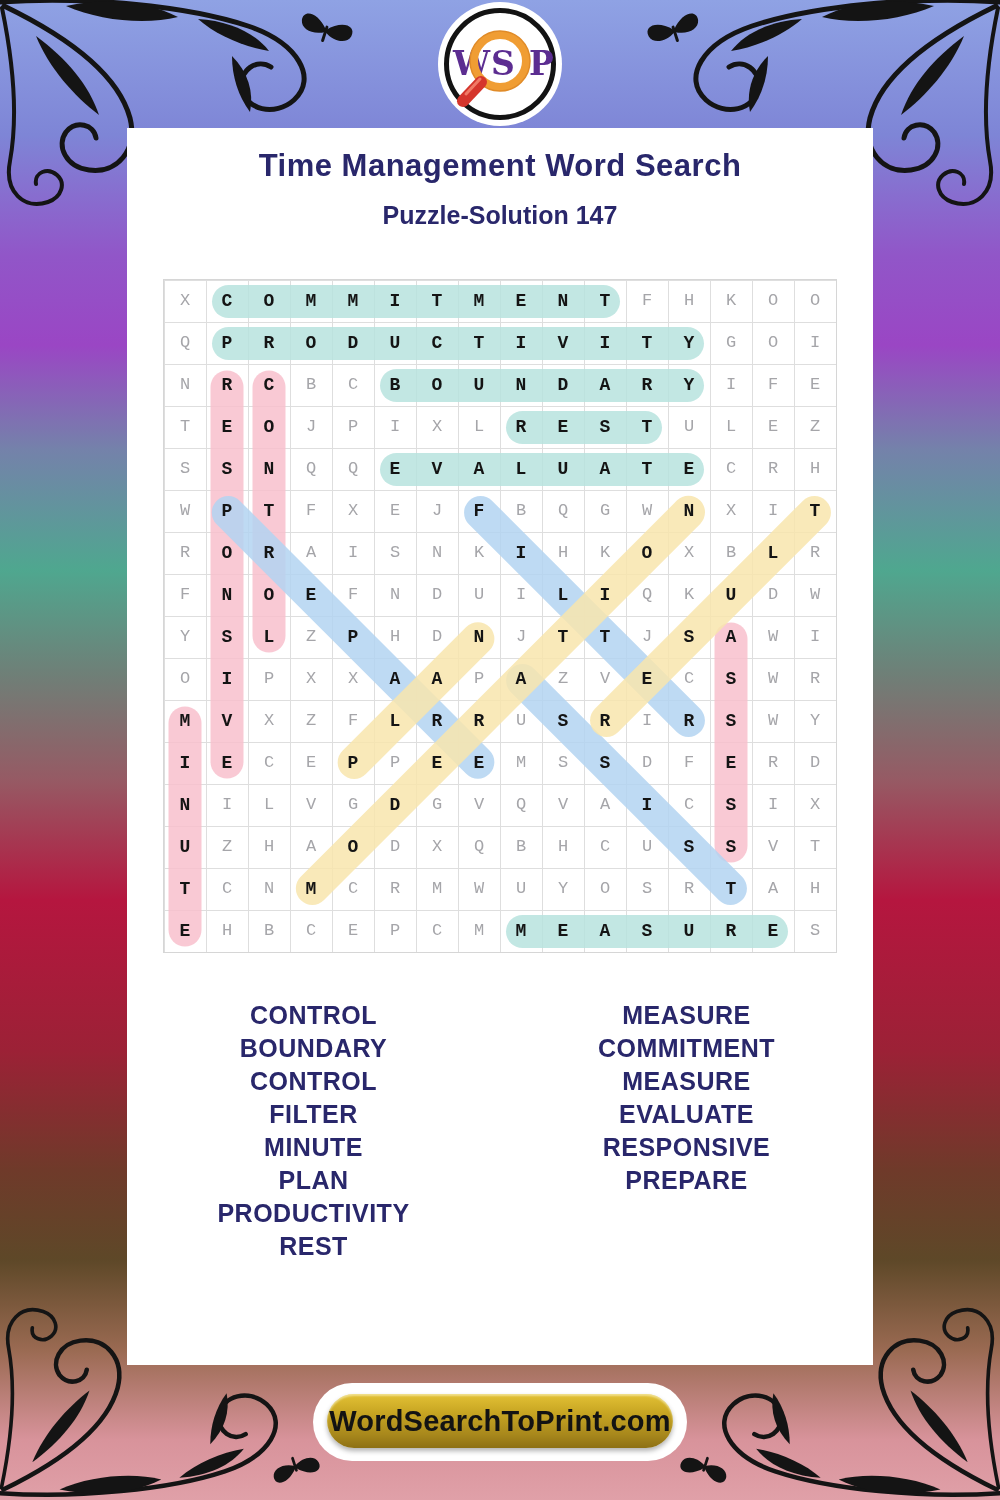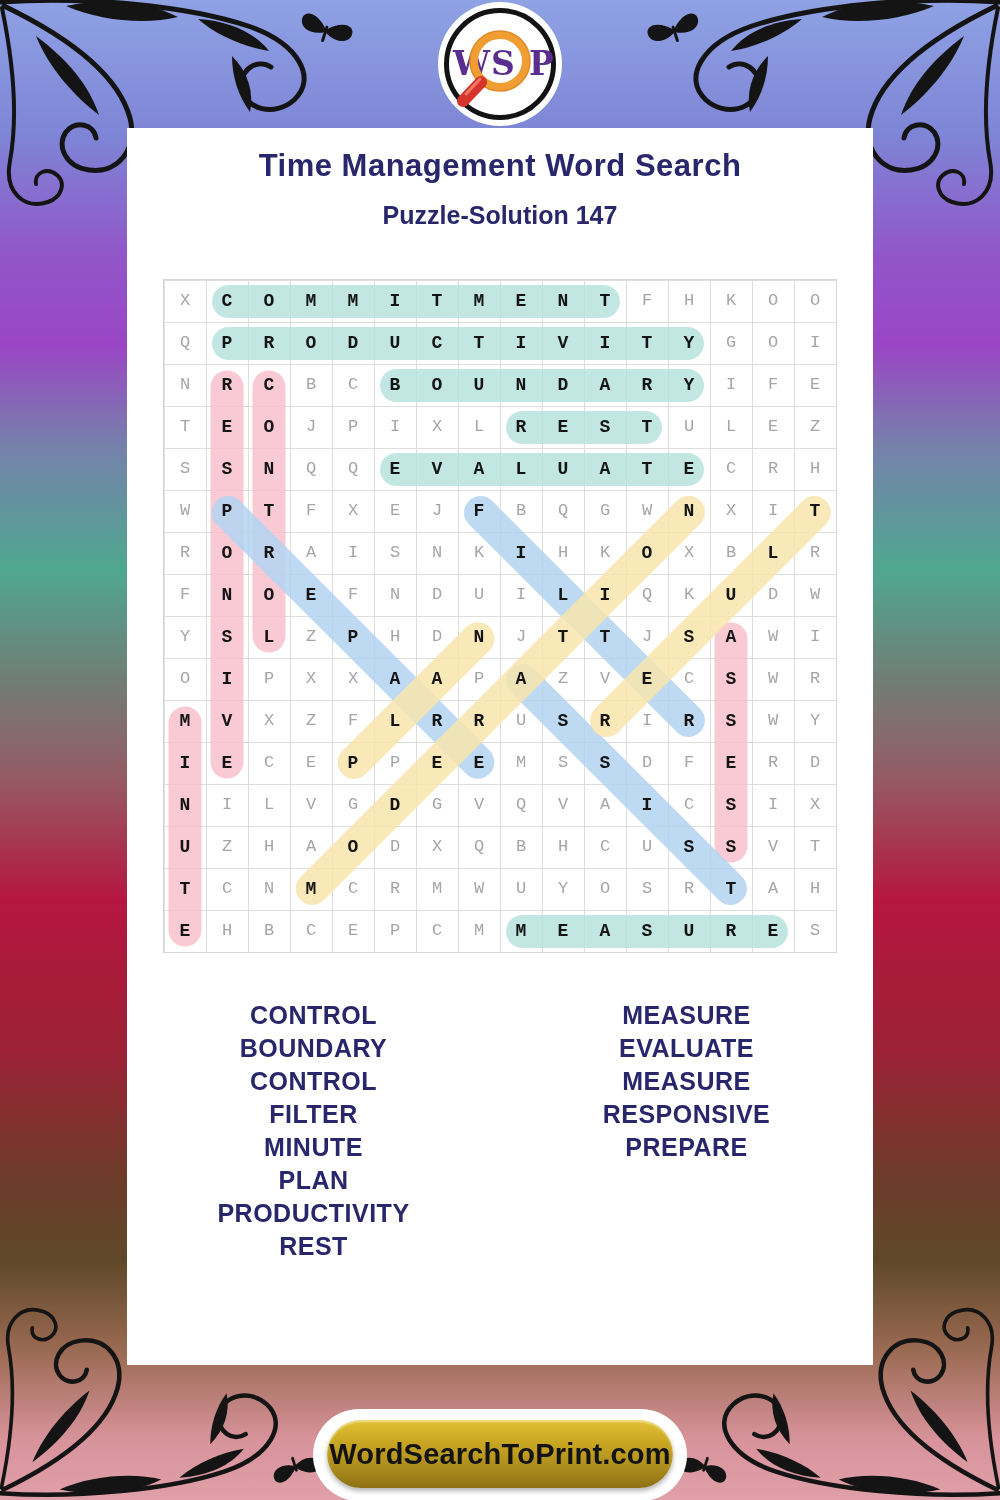--- a/index.html
+++ b/index.html
@@ -39,22 +39,22 @@
   .cell{position:absolute;width:42px;height:42px;line-height:42px;text-align:center;
     font-family:"Liberation Mono","DejaVu Sans Mono",monospace;font-size:17px;
     color:var(--filler-color,#a5a5a9);z-index:2;}
   .cell.sol{color:var(--solution-color,#141414);font-weight:bold;font-size:18px;}
   
   .words{display:flex;margin-top:46px;}
   .words ul{list-style:none;margin:0;padding:0;width:50%;text-align:center;}
   .words li{font-size:25px;font-weight:bold;color:var(--title-color,#29276b);
     line-height:33px;letter-spacing:.5px;}
   
-  .pill-outer{position:absolute;left:313px;top:1383px;width:374px;height:92px;border-radius:46px;
-    background:#fff;z-index:3;margin-top:26px;}
+  .pill-outer{position:absolute;left:313px;top:1383px;width:374px;height:78px;border-radius:46px;
+    background:#fff;z-index:3;}
   .pill-gold{position:absolute;inset:11px 14px 13px 14px;border-radius:34px;
     background:linear-gradient(180deg,#e3c135 0%,#c7a522 35%,#a8881c 75%,#8d7014 100%);
     box-shadow:0 3px 5px rgba(0,0,0,.3), inset 0 2px 2px rgba(255,255,225,.5);
     display:flex;align-items:center;justify-content:center;}
   .pill-gold span{font-size:29px;font-weight:bold;color:#131313;letter-spacing:.2px;}
 </style>
 </head>
 <body>
 
 <div class="page">
@@ -389,22 +389,23 @@
           <li>BOUNDARY</li>
           <li>CONTROL</li>
           <li>FILTER</li>
           <li>MINUTE</li>
           <li>PLAN</li>
           <li>PRODUCTIVITY</li>
           <li>REST</li>
         </ul>
       <ul id="wl-right">
           <li>MEASURE</li>
+          <li>COMMITMENT</li>
+          <li>MEASURE</li>
           <li>EVALUATE</li>
-          <li>MEASURE</li>
           <li>RESPONSIVE</li>
           <li>PREPARE</li>
         </ul>
     </div>
   </div>
 
   <div class="pill-outer">
     <div class="pill-gold">
       <span>WordSearchToPrint.com</span>
     </div>

